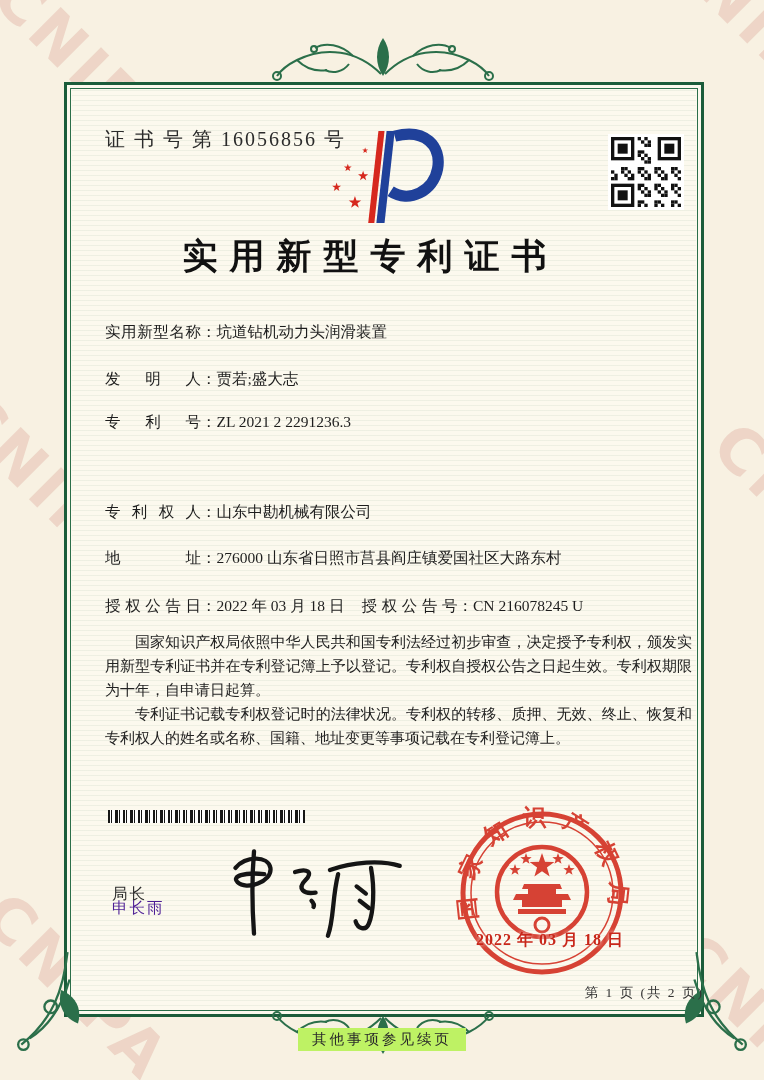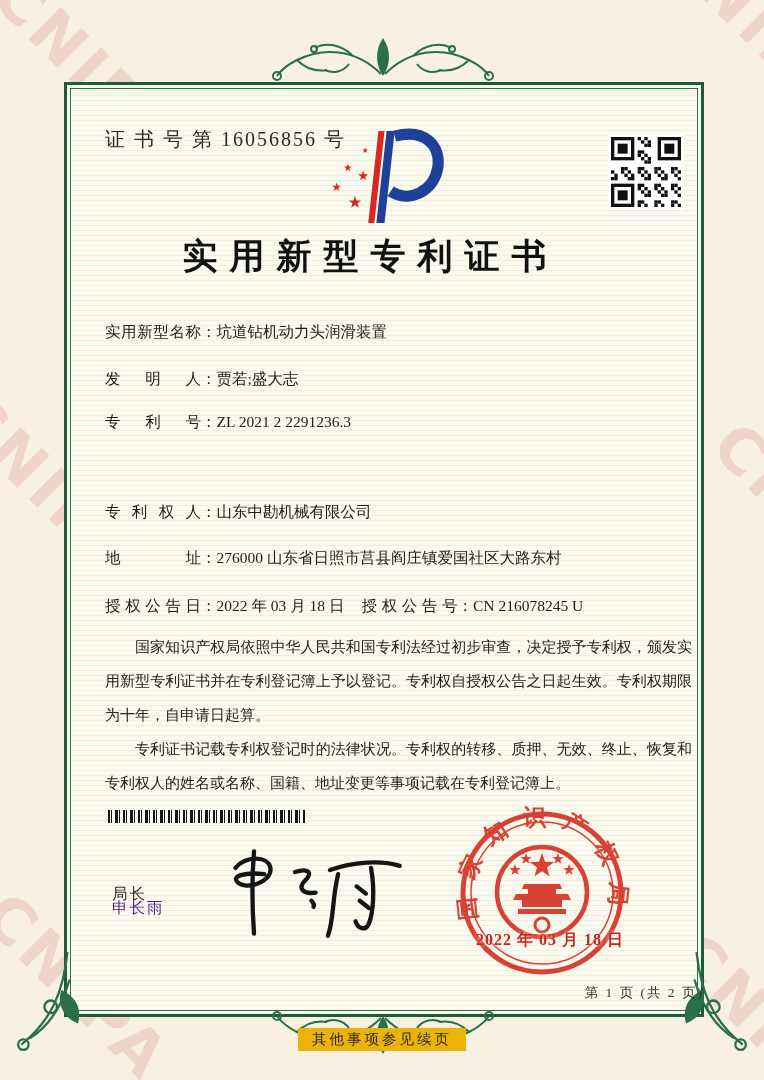--- a/index.html
+++ b/index.html
@@ -38,37 +38,37 @@
   .title{
     position:absolute;left:64px;top:233px;width:601px;text-align:center;
     font-size:35px;font-weight:bold;letter-spacing:12px;text-indent:12px;color:#111;
   }
   .row{position:absolute;left:105px;right:70px;white-space:nowrap;font-size:15.5px;color:#1d1d1d;}
   .flabel{display:inline-block;width:96px;text-align:justify;text-align-last:justify;vertical-align:top;}
   .fvalue{}
   .fvalue.fixedw{display:inline-block;width:132px;}
   .flabel.second{margin-left:13px;font-family:Liberation Serif, serif;}
   .paras{position:absolute;left:105px;right:72px;top:630px;}
-  .paras p{margin:0;text-indent:2em;font-size:15px;line-height:34px;text-align:justify;color:#222;}
+  .paras p{margin:0;text-indent:2em;font-size:15px;line-height:24px;text-align:justify;color:#222;}
   .barcode{
     position:absolute;left:108px;top:810px;width:197px;height:13px;
     background:repeating-linear-gradient(90deg,#161616 0 2px,#fdfdfd 2px 3px,#161616 3px 4px,#fdfdfd 4px 7px,#161616 7px 10px,#fdfdfd 10px 11px,#161616 11px 12px,#fdfdfd 12px 15px);
   }
   .dirtitle{position:absolute;left:112px;top:868px;font-size:15.5px;letter-spacing:2px;color:#2a2a2a;margin-top:16px;}
   .dirname{position:absolute;left:112px;top:898px;font-size:15.5px;letter-spacing:2px;color:#4c1d95;}
   .sig{position:absolute;left:215px;top:840px;}
   .seal{position:absolute;left:442px;top:793px;z-index:4;opacity:0.95;}
   .sealdate{
     position:absolute;left:455px;top:930px;width:190px;text-align:center;z-index:5;
     font-size:16px;font-weight:bold;color:#c8271a;letter-spacing:1px;
     text-shadow:0 0 4px rgba(255,255,255,0.9);
   }
   .pagenum{position:absolute;left:64px;top:984px;width:640px;text-align:right;font-size:13.5px;letter-spacing:2px;color:#333;}
   .contnote{position:absolute;left:0;top:1028px;width:764px;text-align:center;font-size:14.5px;letter-spacing:3px;color:#2a2a2a;}
-  .contnote span{background:#eab308;padding:2px 14px;display:inline-block;}
+  .contnote span{background:#bef264;padding:2px 14px;display:inline-block;}
 </style>
 </head>
 <body>
 
 <svg width="0" height="0" style="position:absolute">
   <defs>
     <path id="st" d="M0,-10 L-2.35,-3.24 L-9.51,-3.09 L-3.80,1.24 L-5.88,8.09 L0,4 L5.88,8.09 L3.80,1.24 L9.51,-3.09 L2.35,-3.24 Z"></path>
     <g id="flhalf" fill="none" stroke="#2b6f4a" stroke-width="2">
       <path d="M128,40 C104,16 72,12 44,26 C36,30 28,36 24,42"></path>
       <circle cx="24" cy="42" r="4"></circle>

